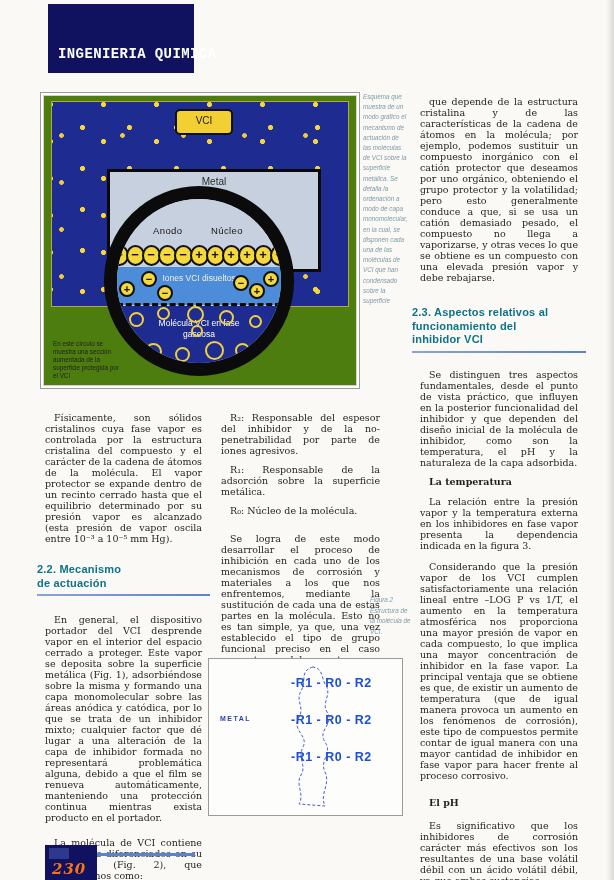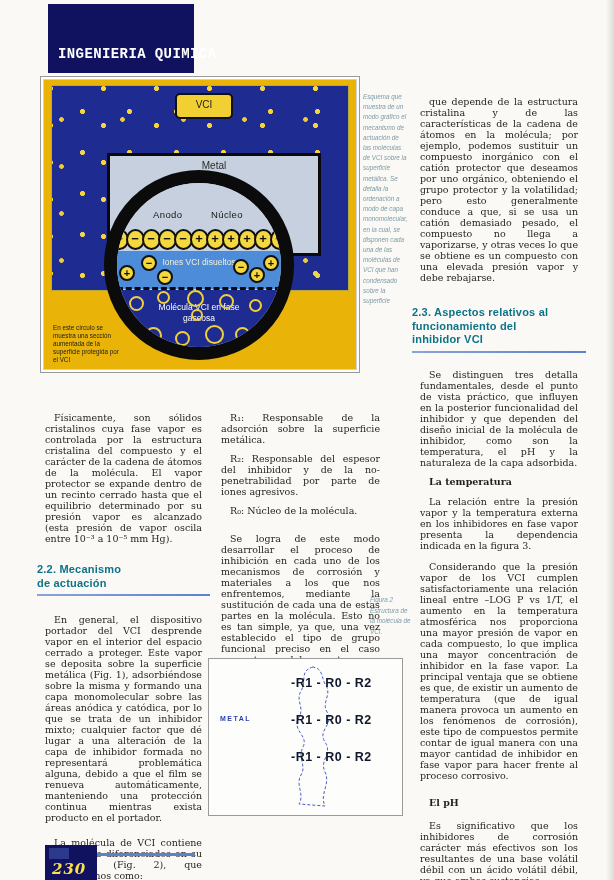--- a/index.html
+++ b/index.html
@@ -5,21 +5,21 @@
   html,body{margin:0;padding:0;background:#e9e7e2;}
   .page{position:relative;width:614px;height:880px;background:#faf9f5;overflow:hidden;
         font-family:"DejaVu Serif",serif;color:#241f1b;}
   .scan-edge{position:absolute;right:0;top:0;width:8px;height:100%;
         background:linear-gradient(90deg,rgba(0,0,0,0),rgba(0,0,0,0.12));}
   
   .header{position:absolute;left:48px;top:4px;width:146px;height:69px;background:#10125f;}
   .header-title{position:absolute;left:10px;bottom:11px;color:#fff;
         font-family:Liberation Mono, monospace;font-weight:bold;font-size:14px;letter-spacing:.4px;white-space:nowrap;}
   
-  .fig1{position:absolute;left:40px;top:76px;width:318px;height:295px;background:#eab308;
+  .fig1{position:absolute;left:40px;top:92px;width:318px;height:295px;background:#4d7c0f;
         border:1px solid #9a9a9a;box-shadow:inset 0 0 0 2px #fff,inset 0 0 0 3px #d2d2d0;}
   .f1-field{position:absolute;left:10px;top:8px;width:296px;height:204px;background:#1e2c91;
         border:1px solid #b8a83c;
         background-image:
           radial-gradient(circle,#f6d43c 2.2px,rgba(0,0,0,0) 2.9px),
           radial-gradient(circle,#f6d43c 2.2px,rgba(0,0,0,0) 2.9px),
           radial-gradient(circle,#f0cc38 2px,rgba(0,0,0,0) 2.7px);
         background-size:47px 41px,53px 37px,61px 47px;
         background-position:7px 5px,25px 21px,40px 10px;}
   .vci-tab{position:absolute;left:123px;top:7px;width:54px;height:22px;background:#f2d034;
@@ -60,26 +60,26 @@
   .h{font-family:"Liberation Sans",sans-serif;font-weight:bold;font-size:11px;line-height:13.5px;
         color:#0d7389;letter-spacing:.2px;text-align:left;}
   .rule{height:2px;background:linear-gradient(90deg,#8aa4da,#5b82cc);margin-top:4px;}
   .sub{font-weight:bold;margin:0;}
   
   .fig2{position:absolute;left:208px;top:658px;width:193px;height:156px;background:#fdfdfb;border:1px solid #9a9a9a;}
   .f2-wave{position:absolute;left:70px;top:5px;}
   .f2-metal{position:absolute;left:11px;top:56px;font-family:"Liberation Sans",sans-serif;font-weight:bold;
         font-size:7px;letter-spacing:1.5px;color:#2b3fb5;}
   .f2-rows{position:absolute;left:82px;top:17px;display:flex;flex-direction:column;gap:23px;}
-  .f2-row{font-family:"Liberation Sans",sans-serif;font-weight:bold;font-size:12.5px;color:#0f172a;
+  .f2-row{font-family:"Liberation Sans",sans-serif;font-weight:bold;font-size:12.5px;color:#1d4ed8;
         letter-spacing:.5px;white-space:nowrap;}
   
   .pnum-box{position:absolute;left:45px;top:845px;width:52px;height:35px;background:#10125f;}
   .pnum-tex{position:absolute;left:4px;top:3px;width:20px;height:11px;background:#3a4aa0;opacity:.7;}
-  .pnum{position:absolute;left:7px;bottom:2px;color:#fde047;font-style:italic;font-weight:bold;
+  .pnum{position:absolute;left:7px;bottom:2px;color:#f97316;font-style:italic;font-weight:bold;
         font-size:15px;letter-spacing:1px;}
   .pline{position:absolute;left:97px;top:853px;width:98px;height:3px;background:#5b82cc;}
 </style>
 </head>
 <body>
 
 <div class="page">
 
   <div class="header">
     <div class="header-title">INGENIERIA QUIMICA</div>
@@ -147,31 +147,31 @@
 
   <div class="col" style="left:37px;top:404px;width:173px;">
     <p>Físicamente, son sólidos cristalinos cuya fase vapor es controlada por la estructura cristalina del compuesto y el carácter de la cadena de átomos de la molécula. El vapor protector se expande dentro de un recinto cerrado hasta que el equilibrio determinado por su presión vapor es alcanzado (esta presión de vapor oscila entre 10⁻³ a 10⁻⁵ mm Hg).</p>
     <div class="h" style="margin-top:19px;max-width:100px;">2.2. Mecanismo de actuación</div>
     <div class="rule"></div>
     <p style="margin-top:18px;">En general, el dispositivo portador del VCI desprende vapor en el interior del espacio cerrado a proteger. Este vapor se deposita sobre la superficie metálica (Fig. 1), adsorbiéndose sobre la misma y formando una capa monomolecular sobre las áreas anódica y catódica, por lo que se trata de un inhibidor mixto; cualquier factor que dé lugar a una alteración de la capa de inhibidor formada no representará problemática alguna, debido a que el film se renueva automáticamente, manteniendo una protección continua mientras exista producto en el portador.</p>
     <p style="margin-top:14px;">La molécula de VCI contiene tres grupos diferenciados en su estructura (Fig. 2), que resumiríamos como:</p>
   </div>
 
   <div class="col" style="left:213px;top:404px;width:175px;">
+    <p>R₂: Responsable del espesor del inhibidor y de la no-penetrabilidad por parte de iones agresivos.</p>
     <p>R₁: Responsable de la adsorción sobre la superficie metálica.</p>
-    <p>R₂: Responsable del espesor del inhibidor y de la no-penetrabilidad por parte de iones agresivos.</p>
     <p>R₀: Núcleo de la molécula.</p>
     <p style="margin-top:17px;">Se logra de este modo desarrollar el proceso de inhibición en cada uno de los mecanismos de corrosión y materiales a los que nos enfrentemos, mediante la sustitución de cada una de estas partes en la molécula. Esto no es tan simple, ya que, una vez establecido el tipo de grupo funcional preciso en el caso concreto, se debe mantener en el diseño una volatilidad y una presión de vapor adecuada para el funcionamiento del inhibidor, lo</p>
   </div>
 
   <div class="col" style="left:412px;top:88px;width:174px;">
     <p>que depende de la estructura cristalina y de las características de la cadena de átomos en la molécula; por ejemplo, podemos sustituir un compuesto inorgánico con el catión protector que deseamos por uno orgánico, obteniendo el grupo protector y la volatilidad; pero esto generalmente conduce a que, si se usa un catión demasiado pesado, el compuesto no llega a vaporizarse, y otras veces lo que se obtiene es un compuesto con una elevada presión vapor y debe rebajarse.</p>
     <div class="h" style="margin-top:23px;max-width:150px;">2.3. Aspectos relativos al funcionamiento del inhibidor VCI</div>
     <div class="rule"></div>
-    <p style="margin-top:16px;">Se distinguen tres detalla fundamentales, desde el punto de vista práctico, que influyen en la posterior funcionalidad del inhibidor y que dependen del diseño inicial de la molécula de inhibidor, como son la temperatura, el pH y la naturaleza de la capa adsorbida.</p>
+    <p style="margin-top:16px;">Se distinguen tres aspectos fundamentales, desde el punto de vista práctico, que influyen en la posterior funcionalidad del inhibidor y que dependen del diseño inicial de la molécula de inhibidor, como son la temperatura, el pH y la naturaleza de la capa adsorbida.</p>
     <p class="sub" style="margin-top:7px;">La temperatura</p>
     <p style="margin-top:9px;">La relación entre la presión vapor y la temperatura externa en los inhibidores en fase vapor presenta la dependencia indicada en la figura 3.</p>
     <p style="margin-top:10px;">Considerando que la presión vapor de los VCI cumplen satisfactoriamente una relación lineal entre –LOG P vs 1/T, el aumento en la temperatura atmosférica nos proporciona una mayor presión de vapor en cada compuesto, lo que implica una mayor concentración de inhibidor en la fase vapor. La principal ventaja que se obtiene es que, de existir un aumento de temperatura (que de igual manera provoca un aumento en los fenómenos de corrosión), este tipo de compuestos permite contar de igual manera con una mayor cantidad de inhibidor en fase vapor para hacer frente al proceso corrosivo.</p>
     <p class="sub" style="margin-top:16px;">El pH</p>
     <p style="margin-top:12px;">Es significativo que los inhibidores de corrosión carácter más efectivos son los resultantes de una base volátil débil con un ácido volátil débil, ya que ambas sustancias</p>
   </div>
 
   <div class="fig2">
     <svg class="f2-wave" width="70" height="146" viewBox="0 0 70 146">
       <path d="M34,3 C20,7 28,17 22,27 C16,37 26,43 20,53 C12,67 30,71 24,83 C18,95 28,101 22,111 C16,121 26,130 20,140 L46,142 C40,130 52,120 46,108 C40,96 54,90 46,78 C38,66 56,60 48,48 C42,38 54,30 46,20 C42,12 44,5 34,3 Z" stroke="#4a5ec8" stroke-width="1" stroke-dasharray="3,2" fill="none"></path>

